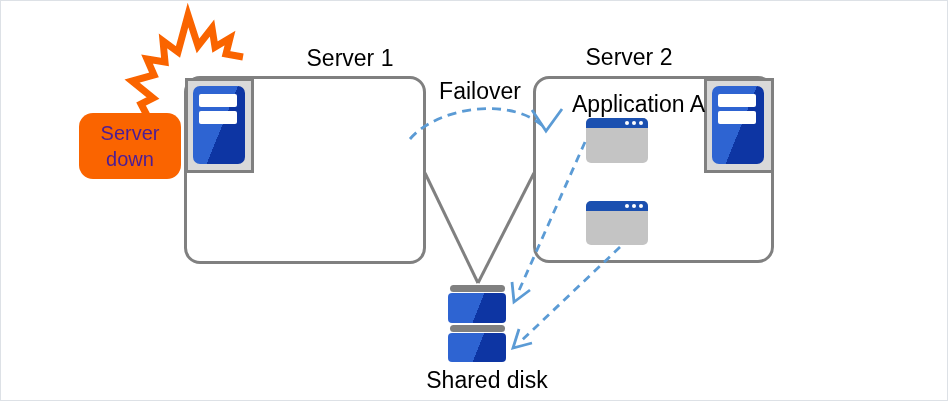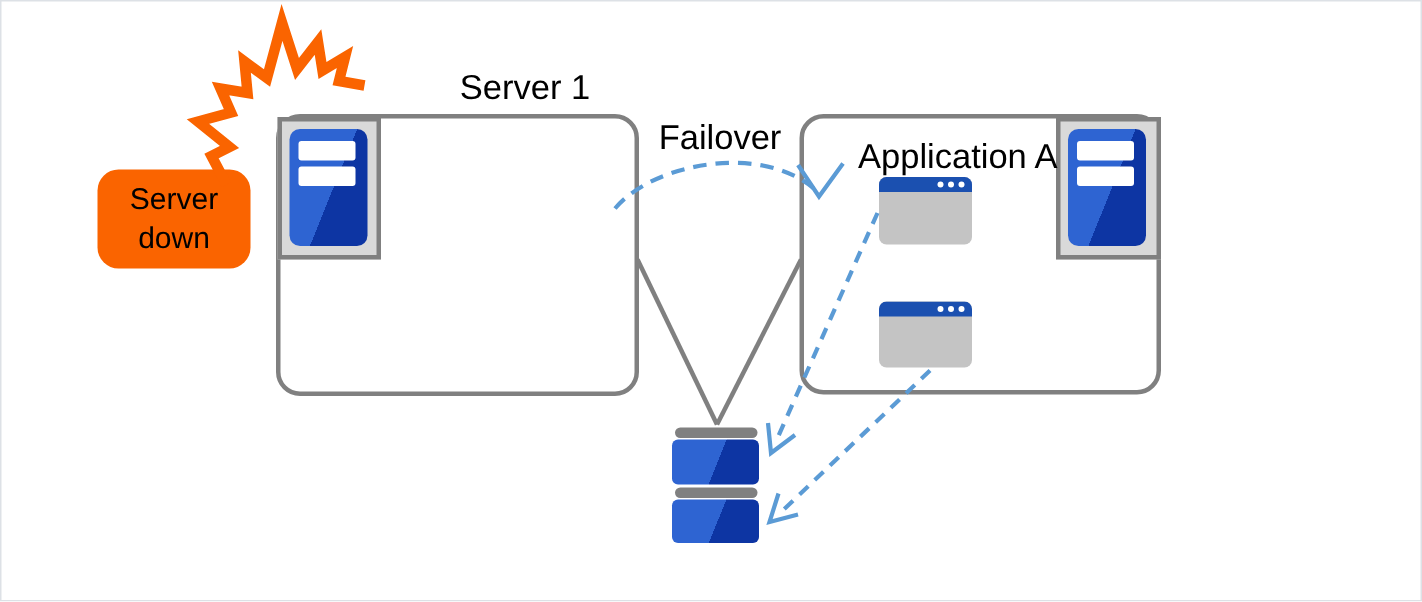--- a/index.html
+++ b/index.html
@@ -5,24 +5,24 @@
   html,body { margin:0; padding:0; background:#fff; }
   .canvas {
     position:relative; width:948px; height:401px; box-sizing:border-box;
     background:#ffffff; border:1px solid #dde1e6; overflow:hidden;
     font-family:"Liberation Sans", sans-serif; color:#000;
   }
   .label { position:absolute; font-size:23px; line-height:23px; color:#000; white-space:nowrap; }
   .label.center { text-align:center; }
 
   .callout {
-    position:absolute; left:64px; top:112px; width:102px; height:66px;
+    position:absolute; left:78px; top:112px; width:102px; height:66px;
     background:#fa6400; border-radius:14px; box-sizing:border-box; padding:0 10px;
     display:flex; align-items:center; justify-content:center; text-align:center;
-    color:#000000; font-size:20px; line-height:26px;
+    color:#4c1d95; font-size:20px; line-height:26px;
   }
 
   .box {
     position:absolute; background:#fff; border:3px solid #808080;
     border-radius:16px; box-sizing:border-box;
   }
 
   .server-icon {
     position:absolute; width:69px; height:95px; box-sizing:border-box;
     background:#d9d9d9; border:3px solid #808080;
@@ -68,20 +68,21 @@
 
   <div class="label center" style="left:259px; top:46px; width:180px;">Server 1</div>
   <div class="box" style="left:183px; top:75px; width:242px; height:188px;"></div>
   <div class="server-icon" style="left:184px; top:77px;">
     <div class="server-body">
       <div class="server-slot s1"></div>
       <div class="server-slot s2"></div>
     </div>
   </div>
 
+  <div class="label center" style="left:538px; top:45px; width:180px;">Server 2</div>
   <div class="box" style="left:532px; top:75px; width:241px; height:187px;"></div>
   <div class="server-icon" style="left:703px; top:77px; width:70px;">
     <div class="server-body">
       <div class="server-slot s1"></div>
       <div class="server-slot s2"></div>
     </div>
   </div>
 
   <div class="label" style="left:571px; top:92px;">Application A</div>
   <div class="app-icon" style="left:585px; top:117px;">
@@ -99,20 +100,21 @@
       <span class="app-dot"></span>
     </div>
   </div>
 
   <div class="label center" style="left:429px; top:79px; width:100px;">Failover</div>
 
   <div class="disk-bar" style="left:449px; top:284px;"></div>
   <div class="disk-body" style="left:447px; top:292px;"></div>
   <div class="disk-bar" style="left:449px; top:324px;"></div>
   <div class="disk-body" style="left:447px; top:332px; height:29px;"></div>
+  <div class="label center" style="left:406px; top:368px; width:160px;">Shared disk</div>
 
   <svg class="layer" width="948" height="401" viewBox="0 0 948 401">
 
     <polyline points="150,122 140,103 152,97 131,80 153,74 146,58 164,61 162,40 177,51 187,14 197,45 211,27 214,46 229,37 225,53 242,56" fill="none" stroke-width="7" stroke-linejoin="miter" stroke-linecap="butt" stroke="#fa6400"></polyline>
 
     <line x1="424" y1="172" x2="477" y2="282" stroke-width="3" stroke="#808080"></line>
     <line x1="533" y1="172" x2="477" y2="282" stroke-width="3" stroke="#808080"></line>
 
     <path d="M 409 138 C 436 106, 512 94, 545 128" fill="none" stroke-width="2.8" stroke-dasharray="9 6" stroke="#5b9bd5"></path>
     <polyline points="531,109 545,130 561,108" fill="none" stroke-width="2.8" stroke-linejoin="miter" stroke="#5b9bd5"></polyline>

